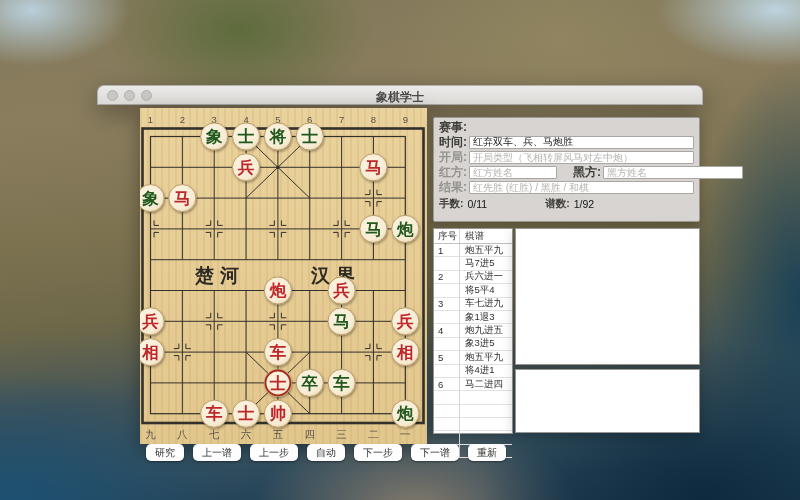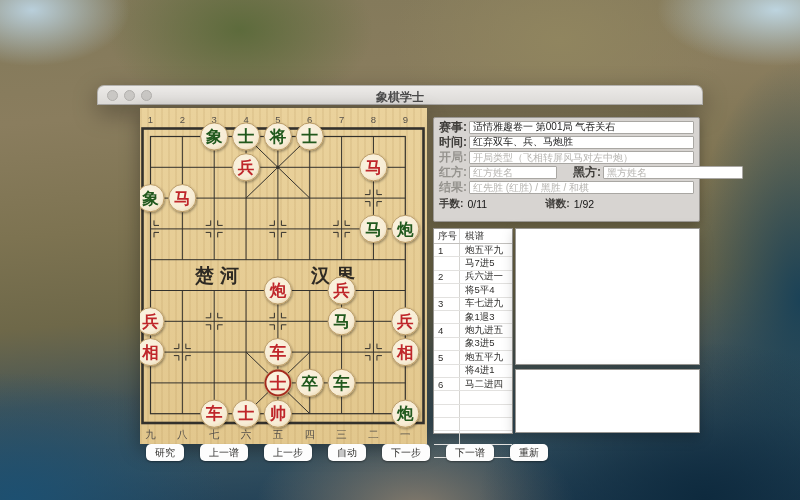--- a/index.html
+++ b/index.html
@@ -73,21 +73,21 @@
     font-size:9.5px;color:#2e2d2b;box-shadow:0 4px 12px rgba(0,0,0,.25);
   }
   .mt-head{display:flex;height:14px;border-bottom:1px solid #c2c0bd;align-items:flex-end;color:#3a3938;}
   .mt-row{display:flex;height:12.4px;border-bottom:1px solid #e2e1df;align-items:center;}
   .c-no{width:26px;flex:none;padding-left:4px;border-right:1px solid #d6d5d2;height:100%;display:flex;align-items:center;box-sizing:border-box;}
   .c-mv{flex:1;padding-left:5px;display:flex;align-items:center;height:100%;}
   .combox{position:absolute;background:#fff;border:1px solid #989692;box-sizing:border-box;box-shadow:0 4px 12px rgba(0,0,0,.25);}
   .combox.top{left:515px;top:228px;width:185px;height:137px;}
   .combox.bottom{left:515px;top:369px;width:185px;height:64px;}
   
-  .toolbar{position:absolute;left:146px;top:444px;display:flex;gap:16px;}
+  .toolbar{position:absolute;left:146px;top:444px;display:flex;gap:9px;}
   .tbtn{
     background:#fdfdfd;border:none;border-radius:5px;height:17px;
     font-size:10px;color:#2e2d2b;padding:0 9px;line-height:17px;
     box-shadow:0 1px 2px rgba(0,0,0,.4);font-family:"Liberation Sans",sans-serif;
   }
 </style>
 </head>
 <body>
 
 <div class="wallpaper"></div>
@@ -281,21 +281,20 @@
           <circle cx="265.3" cy="305.7" r="13.6" fill="url(#pg)" stroke="#bb9c67" stroke-width="1"></circle>
           <text x="265.3" y="305.7" dy="0.34em" text-anchor="middle" font-size="16.5" font-weight="700" font-family="serif" fill="#20591f">炮</text>
         </g>
       </g>
     </svg>
 </div>
 
 <div class="panel">
   <div class="frow">
     <span class="flabel">赛事:</span>
-    <input class="finput" readonly="" value="适情雅趣卷一 第001局 气吞关右" style="">
   </div>
   <div class="frow">
     <span class="flabel">时间:</span>
     <input class="finput" readonly="" value="红弃双车、兵、马炮胜" style="">
   </div>
   <div class="frow">
     <span class="flabel dim">开局:</span>
     <input class="finput" readonly="" placeholder="开局类型（飞相转屏风马对左中炮）" style="">
   </div>
   <div class="frow">

